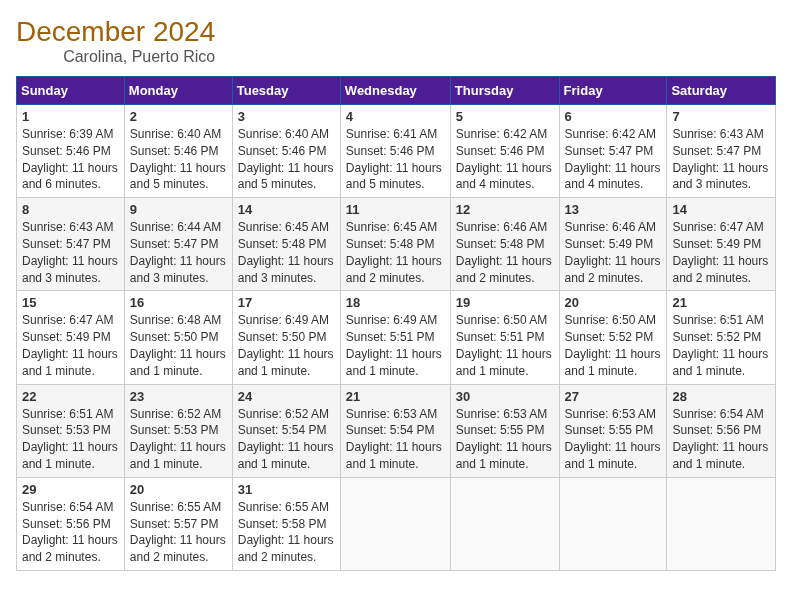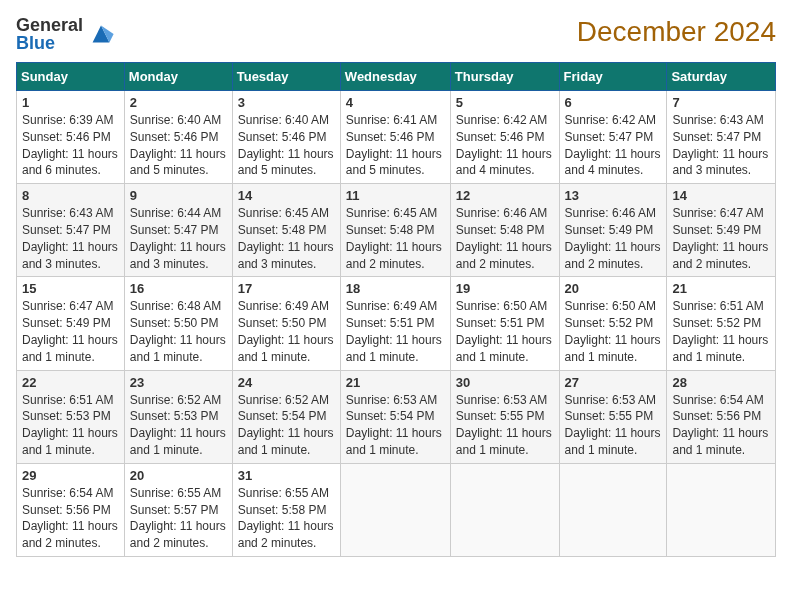--- a/index.html
+++ b/index.html
@@ -87,38 +87,29 @@
       font-size: 12px;
       line-height: 1.4;
       color: #333;
     }
     tr:nth-child(even) td {
       background: #f5f5f5;
     }
     tr:nth-child(odd) td {
       background: #fff;
     }
-    .calendar thead tr th { background: #0f766e; }
+    .calendar thead tr th { background: #4c1d95; }
   </style>
 </head>
 <body>
 
 <div class="header-area">
-  <div class="logo">
-    <div class="logo-text">
-      <span class="logo-general">General</span>
-      <span class="logo-blue">Blue</span>
-    </div>
-    <svg class="logo-icon" viewBox="0 0 40 40" xmlns="http://www.w3.org/2000/svg">
-      <polygon points="8,32 20,8 32,32" fill="#1a6bb5"></polygon>
-      <polygon points="20,8 32,32 38,20" fill="#5ba0e0"></polygon>
-    </svg>
-  </div>
   <div class="title-area">
     <div class="month-title">December 2024</div>
+    <div class="location-title">Carolina, Puerto Rico</div>
   </div>
 </div>
 
 <table class="calendar">
   <thead>
     <tr>
       <th>Sunday</th>
       <th>Monday</th>
       <th>Tuesday</th>
       <th>Wednesday</th>

